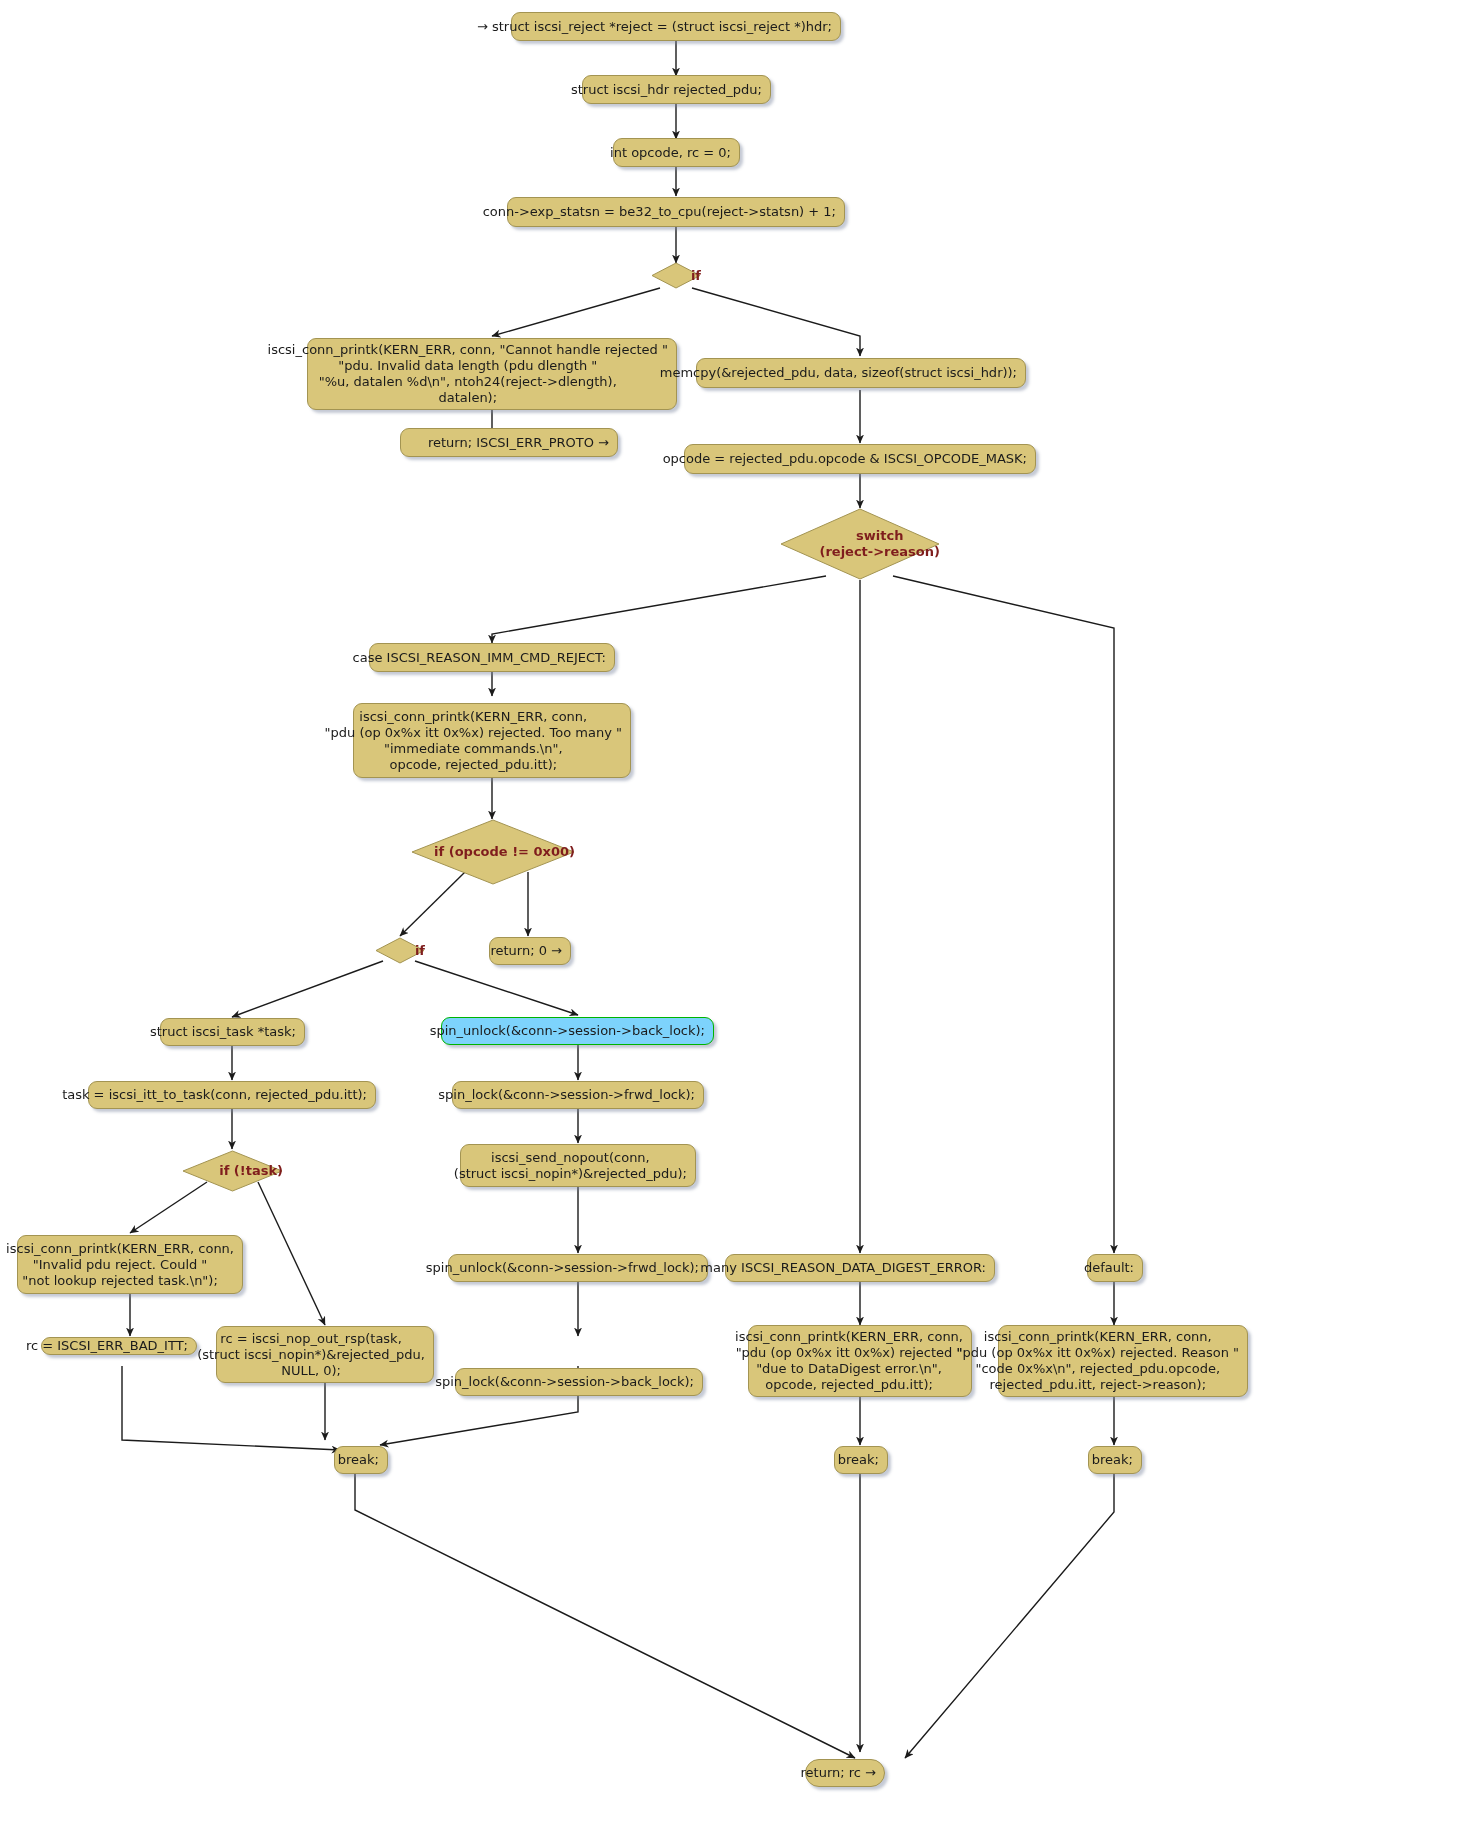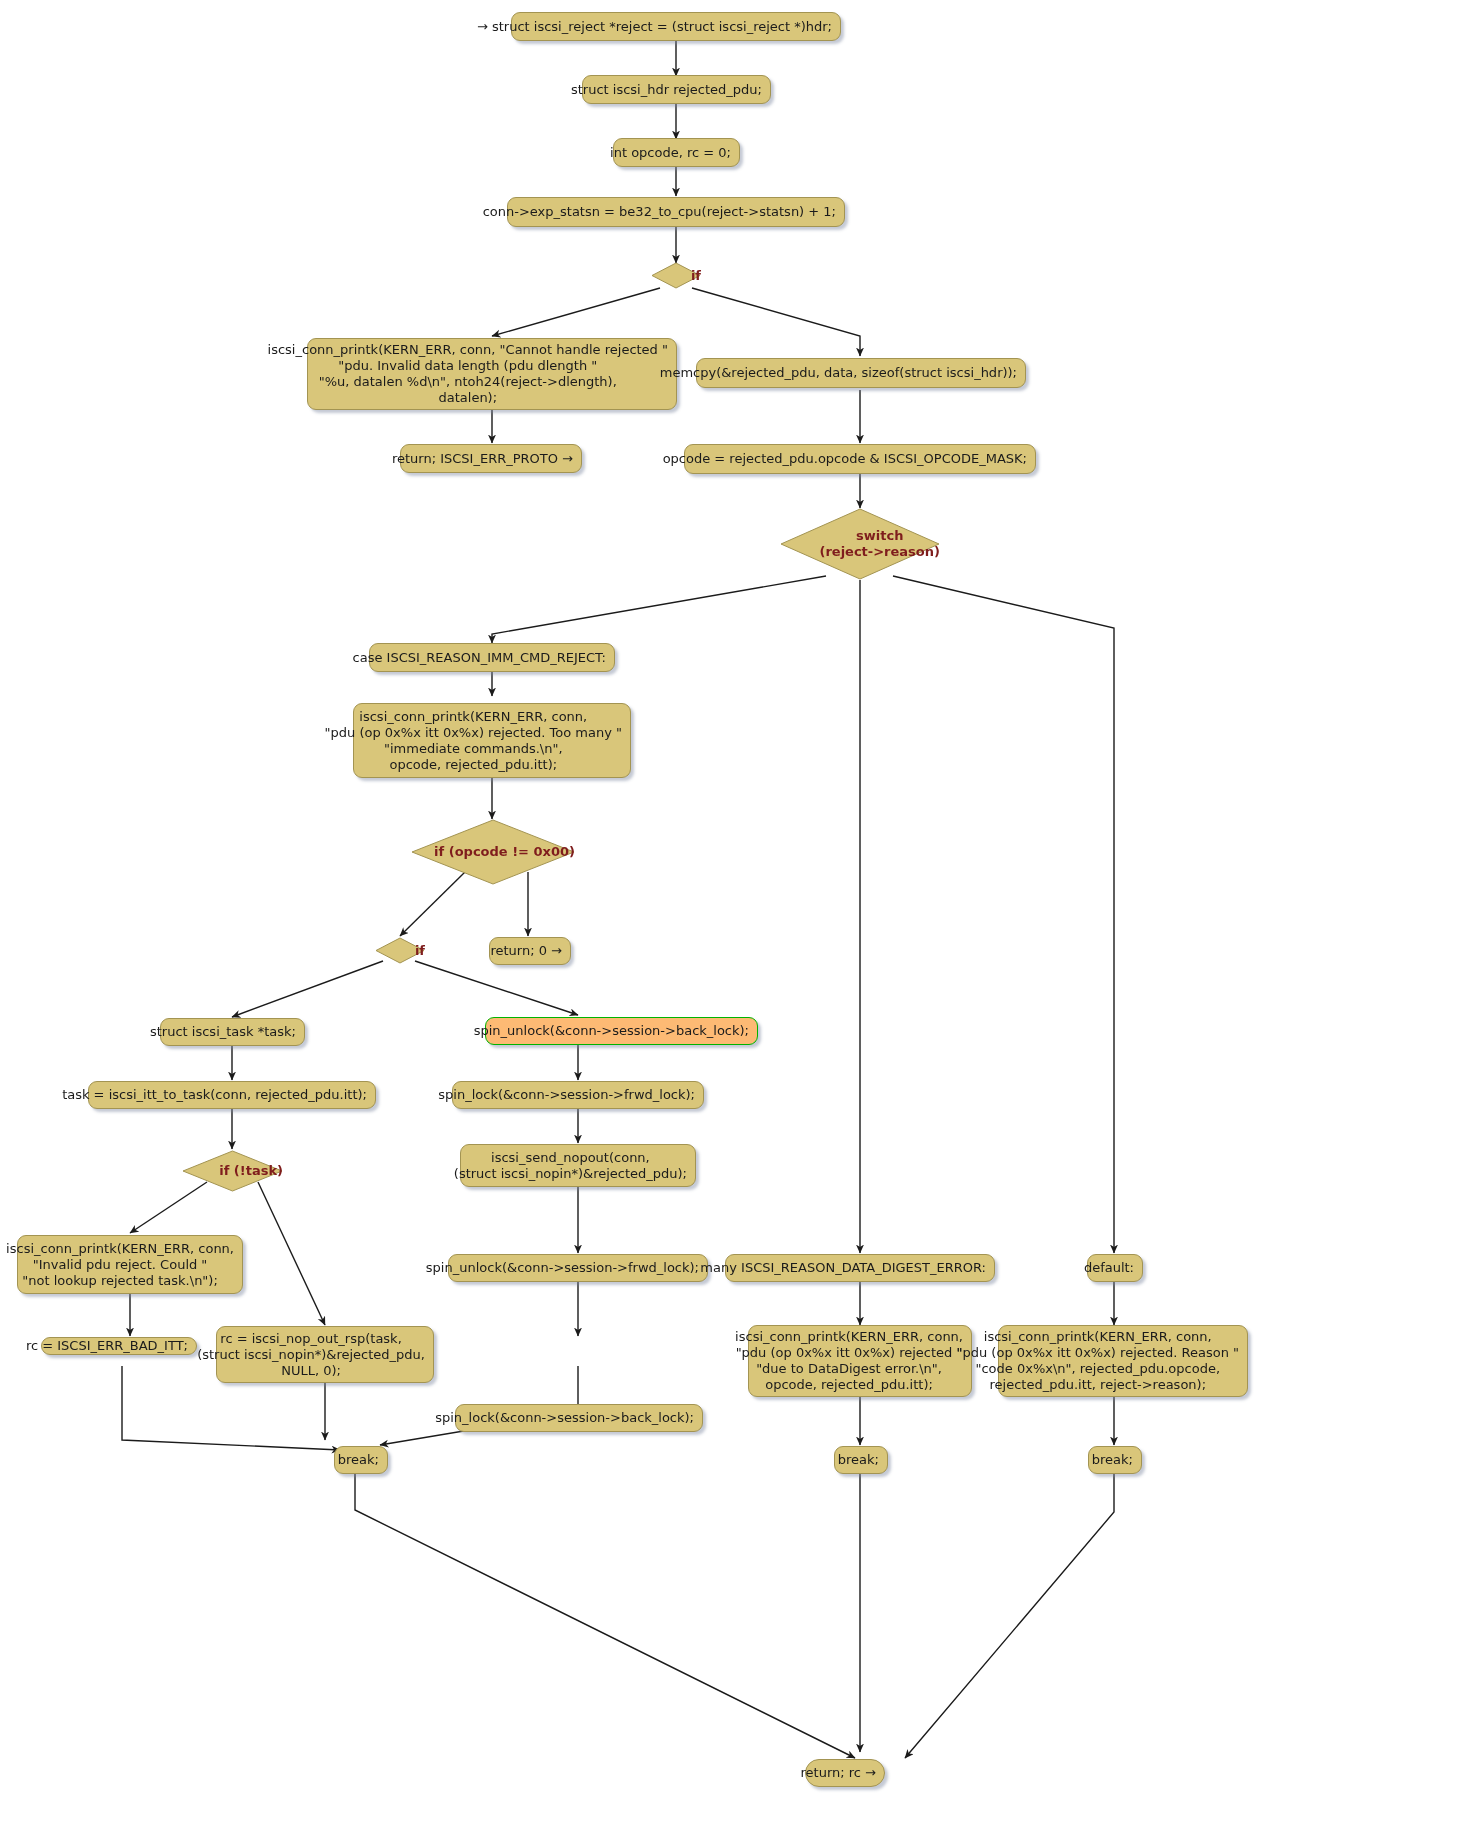--- a/index.html
+++ b/index.html
@@ -16,21 +16,21 @@
     font-size:13px;
     line-height:16px;
     text-align:center;
     display:flex;
     align-items:center;
     justify-content:flex-end;
     padding:4px 8px;
     white-space:pre;
     box-shadow:3px 3px 3px rgba(125,135,160,.45);
   }
-  .node.hl{background:#fdba74;border-color:#00B400;margin-left:44px;}
+  .node.hl{background:#7dd3fc;border-color:#00B400;}
   .diamond{
     position:absolute;
     display:flex;
     align-items:center;
     justify-content:flex-end;
     text-align:center;
     font-size:13px;
     line-height:16px;
     color:#7f1d1d;
     white-space:pre;
@@ -124,21 +124,21 @@
     </div>
   </div>
 
   <div class="node" style="left:307px;top:338px;width:370px;height:72px;">
     <span>iscsi_conn_printk(KERN_ERR, conn, "Cannot handle rejected "
 "pdu. Invalid data length (pdu dlength "
 "%u, datalen %d\n", ntoh24(reject-&gt;dlength),
 datalen);</span>
   </div>
 
-  <div class="node" style="left:400px;top:444px;width:182px;height:29px;padding-left:8px;">
+  <div class="node" style="left:400px;top:428px;width:218px;height:29px;padding-left:8px;">
     <span>return; ISCSI_ERR_PROTO →</span>
   </div>
 
   <div class="node" style="left:696px;top:358px;width:330px;height:30px;">
     <span>memcpy(&amp;rejected_pdu, data, sizeof(struct iscsi_hdr));</span>
   </div>
 
   <div class="node" style="left:684px;top:444px;width:352px;height:30px;">
     <span>opcode = rejected_pdu.opcode &amp; ISCSI_OPCODE_MASK;</span>
   </div>
@@ -229,21 +229,21 @@
 
   <div class="node" style="left:460px;top:1144px;width:236px;height:43px;">
     <span>iscsi_send_nopout(conn,
 (struct iscsi_nopin*)&amp;rejected_pdu);</span>
   </div>
 
   <div class="node" style="left:448px;top:1254px;width:260px;height:28px;">
     <span>spin_unlock(&amp;conn-&gt;session-&gt;frwd_lock);</span>
   </div>
 
-  <div class="node" style="left:455px;top:1404px;width:248px;height:28px;">
+  <div class="node" style="left:455px;top:1368px;width:248px;height:28px;">
     <span>spin_lock(&amp;conn-&gt;session-&gt;back_lock);</span>
   </div>
 
   <div class="node" style="left:334px;top:1446px;width:54px;height:28px;">
     <span>break;</span>
   </div>
 
   <div class="node" style="left:725px;top:1254px;width:270px;height:28px;">
     <span>many ISCSI_REASON_DATA_DIGEST_ERROR:</span>
   </div>

